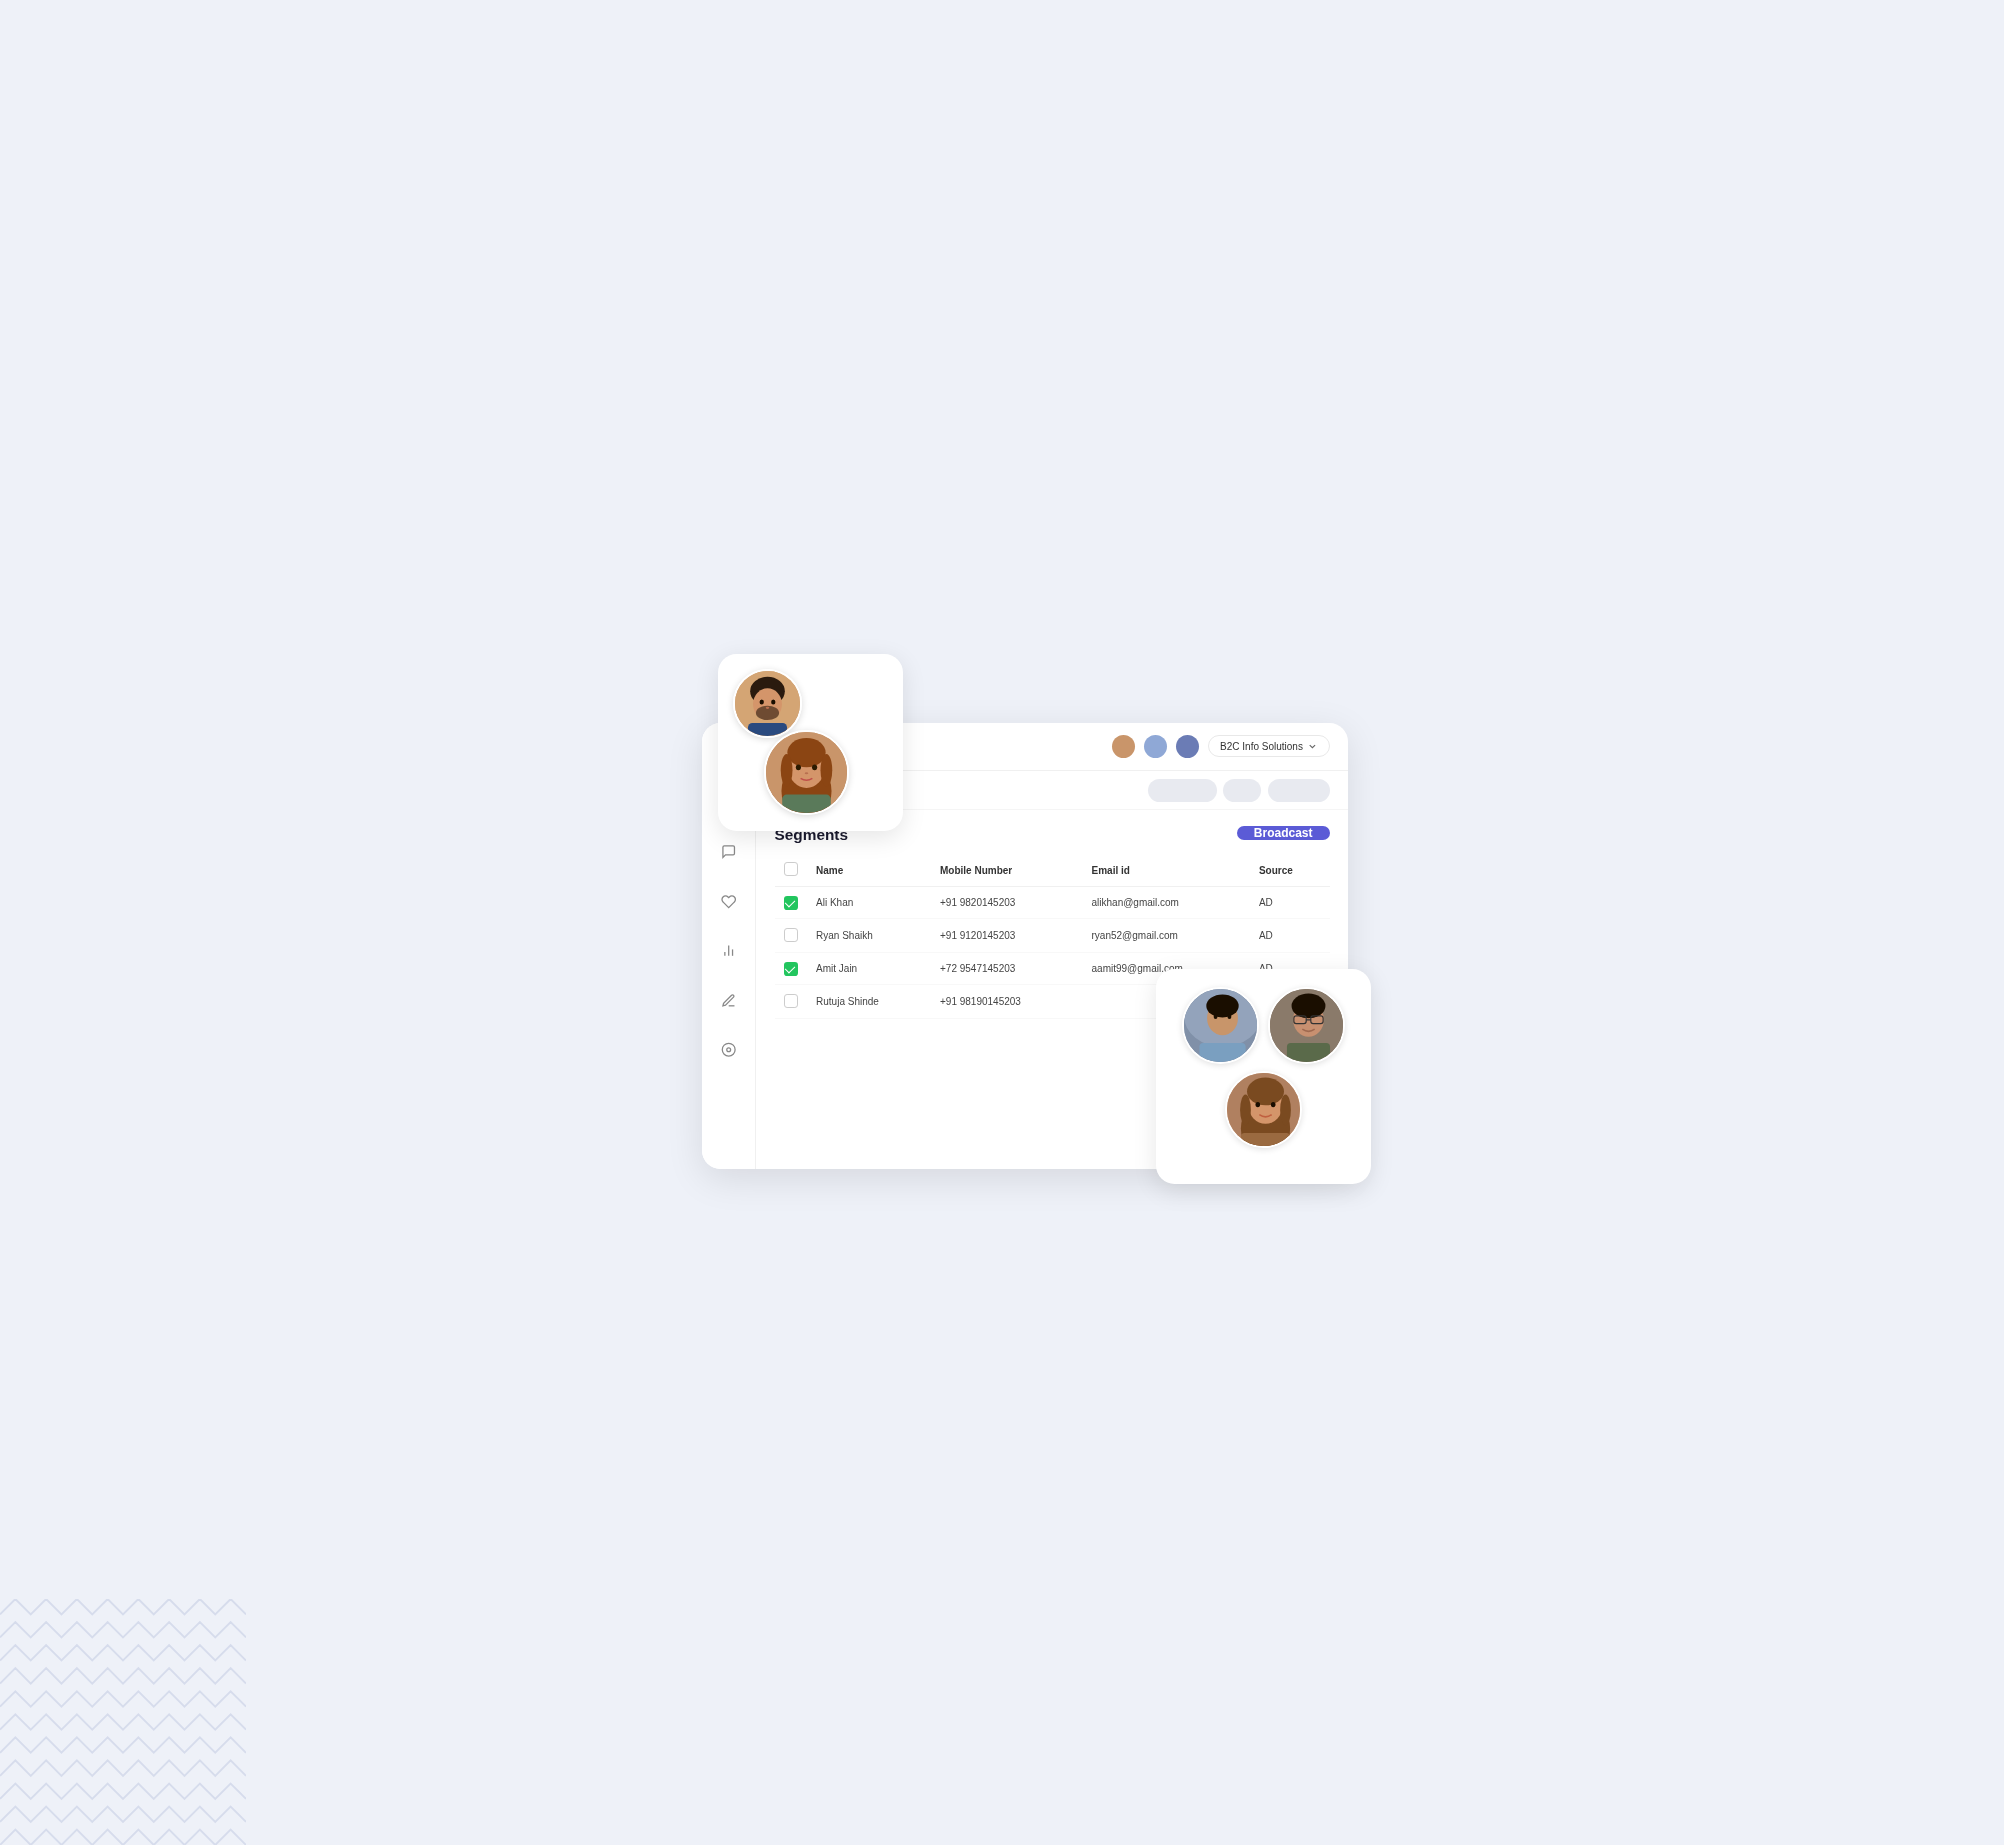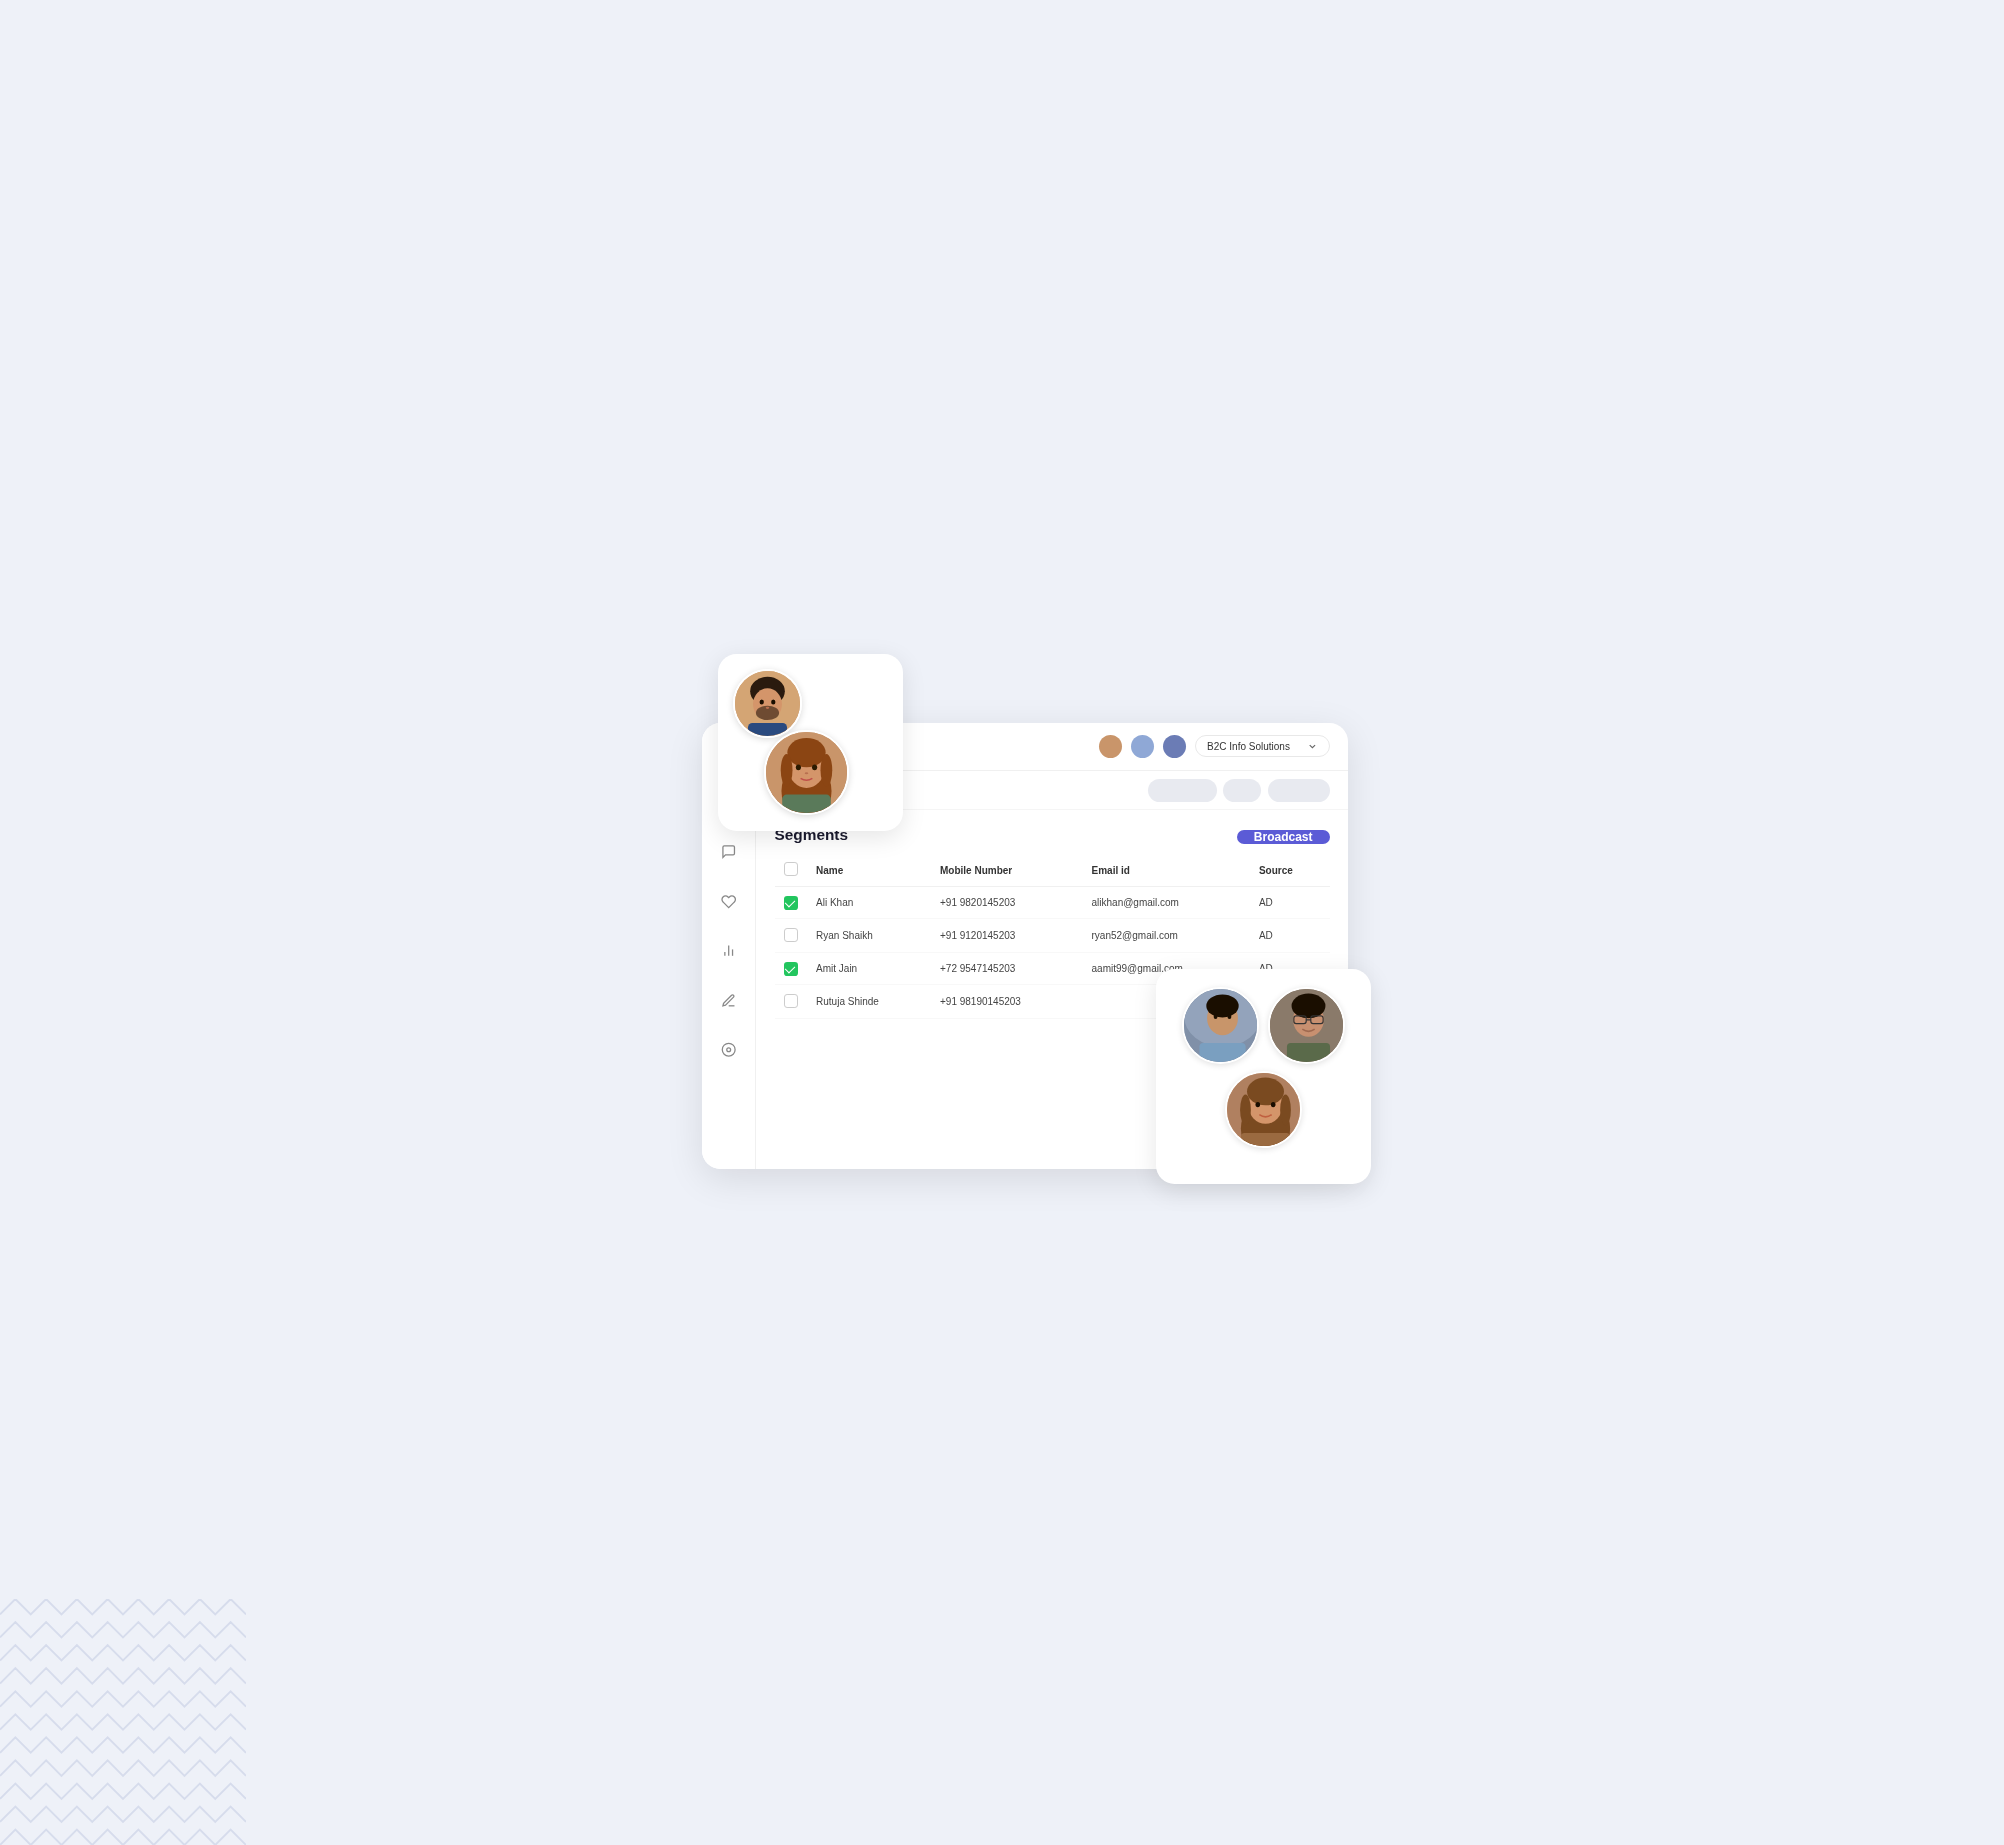--- a/index.html
+++ b/index.html
@@ -192,21 +192,21 @@
       border-radius: 50%;
       background: #ddd;
     }
     .avatar-tiny:nth-child(1) { background: #c9956a; }
     .avatar-tiny:nth-child(2) { background: #8fa8d6; }
     .avatar-tiny:nth-child(3) { background: #6b7cb5; }
 
     .company-selector {
       display: flex;
       align-items: center;
-      gap: 17px;
+      gap: 4px;
       background: white;
       border: 0.8px solid #e8e8e8;
       border-radius: 15.4px;
       padding: 4.6px 10.8px;
       cursor: pointer;
       font-size: 10px;
       font-weight: 500;
       color: #333;
     }
 
@@ -233,21 +233,21 @@
     .nav-pill.w60 { width: 46px; }
     .nav-pill.w80 { width: 62px; }
     .nav-pill.w90 { width: 69px; }
     .nav-pill.w50 { width: 38px; }
 
     .spacer { flex: 1; }
 
     
     .segments-header {
       display: flex;
-      align-items: flex-end;
+      align-items: flex-start;
       justify-content: space-between;
       padding: 15.4px 18.5px 10.8px;
       gap: 39px;
     }
 
     .segments-title {
       font-size: 15.4px;
       font-weight: 700;
       color: #1a1a2e;
     }

